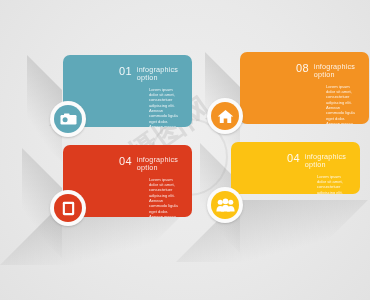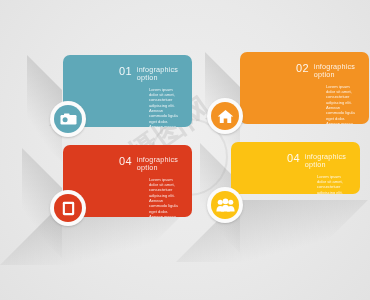--- a/index.html
+++ b/index.html
@@ -168,21 +168,21 @@
           <rect x="0.5" y="2" width="16" height="9.5" rx="1.2" fill="#ffffff"></rect>
           <rect x="4" y="0.4" width="5.5" height="2.2" rx="0.7" fill="#ffffff"></rect>
           <circle cx="5.1" cy="6.8" r="2.5" fill="#5FA8B8"></circle>
         </svg>
       </span>
     </div>
   </div>
 
   <div class="panel" style="left:240px; top:52px; width:129px; height:72px; background:#F39222;">
     <div class="panel-head">
-      <div class="panel-num">02</div>
+      <div class="panel-num">08</div>
       <div>
         <div class="panel-title">infographics</div>
         <div class="panel-title">option</div>
       </div>
     </div>
     <div class="panel-body">Lorem ipsum dolor sit amet, consectetuer adipiscing elit. Aenean commodo ligula eget dolor. Aenean massa. Cum sociis natoque penatibus et magnis dis parturient montes, nascetur ridiculus mus. Donec quam felis, ultricies nec, pellentesque eu, pretium quis, sem. Nulla consequat massa quis enim.</div>
   </div>
 
   <div class="badge" style="left:207px; top:98px;">
     <div class="badge-inner" style="background:#F39222;">

